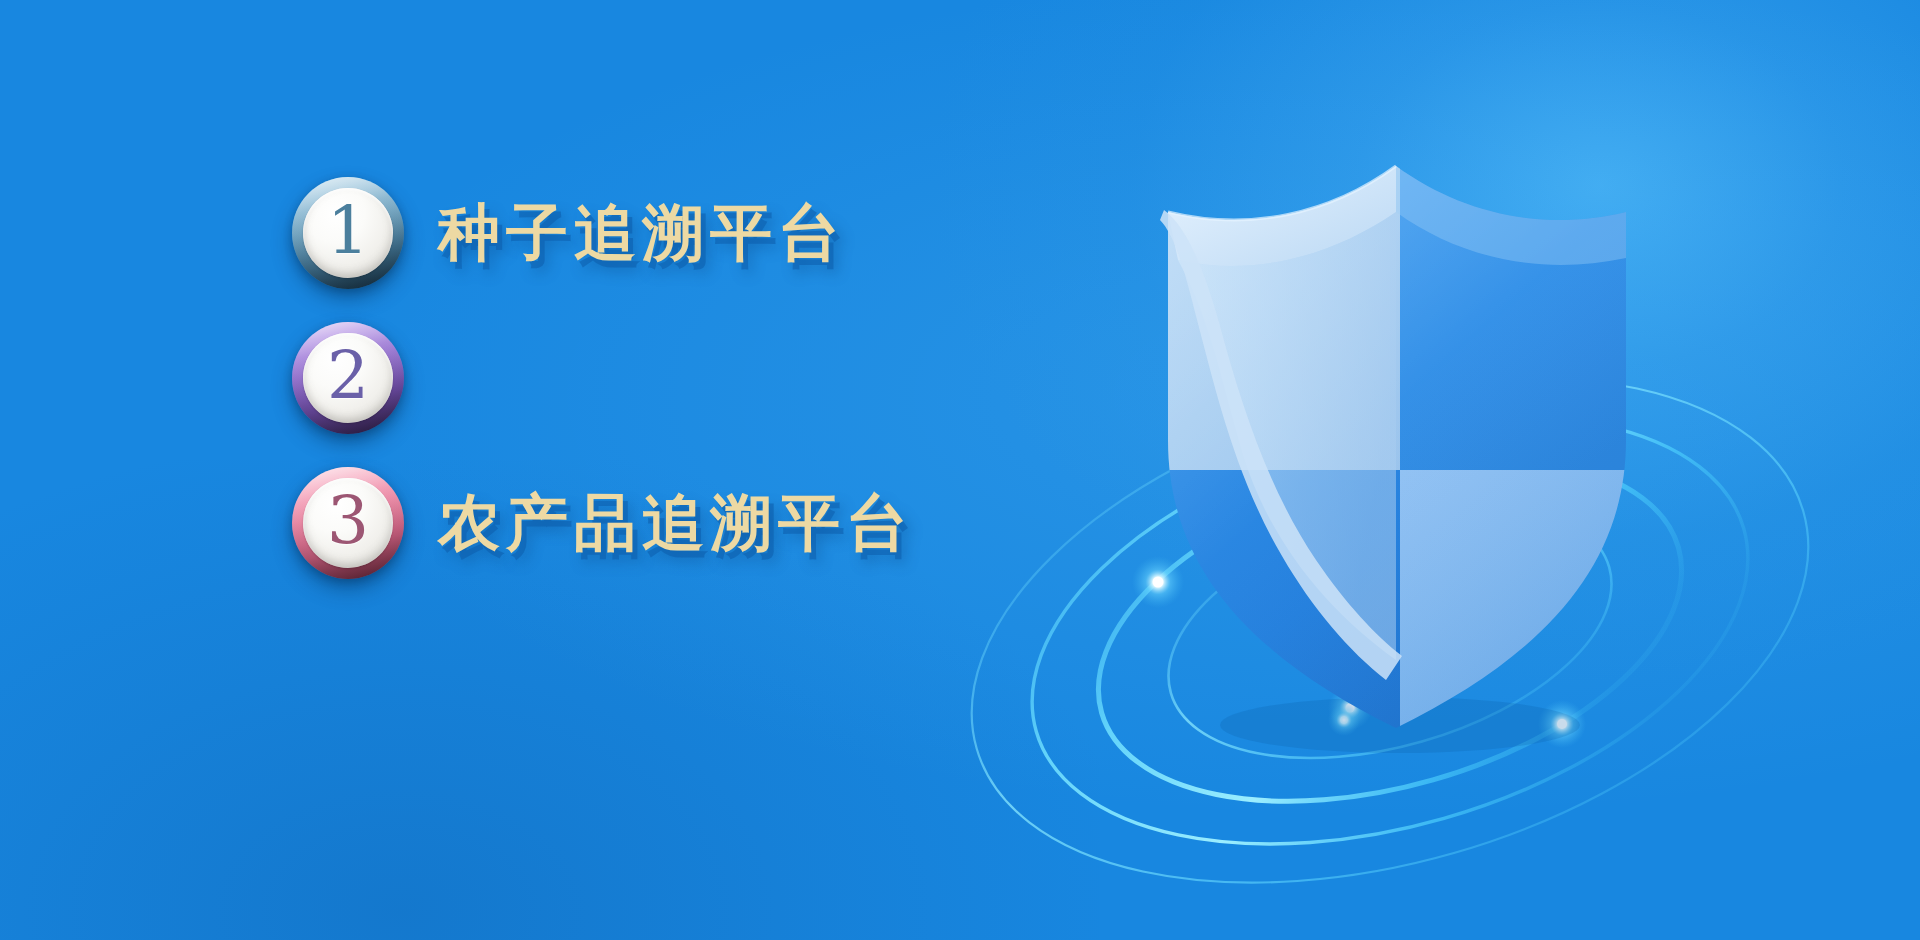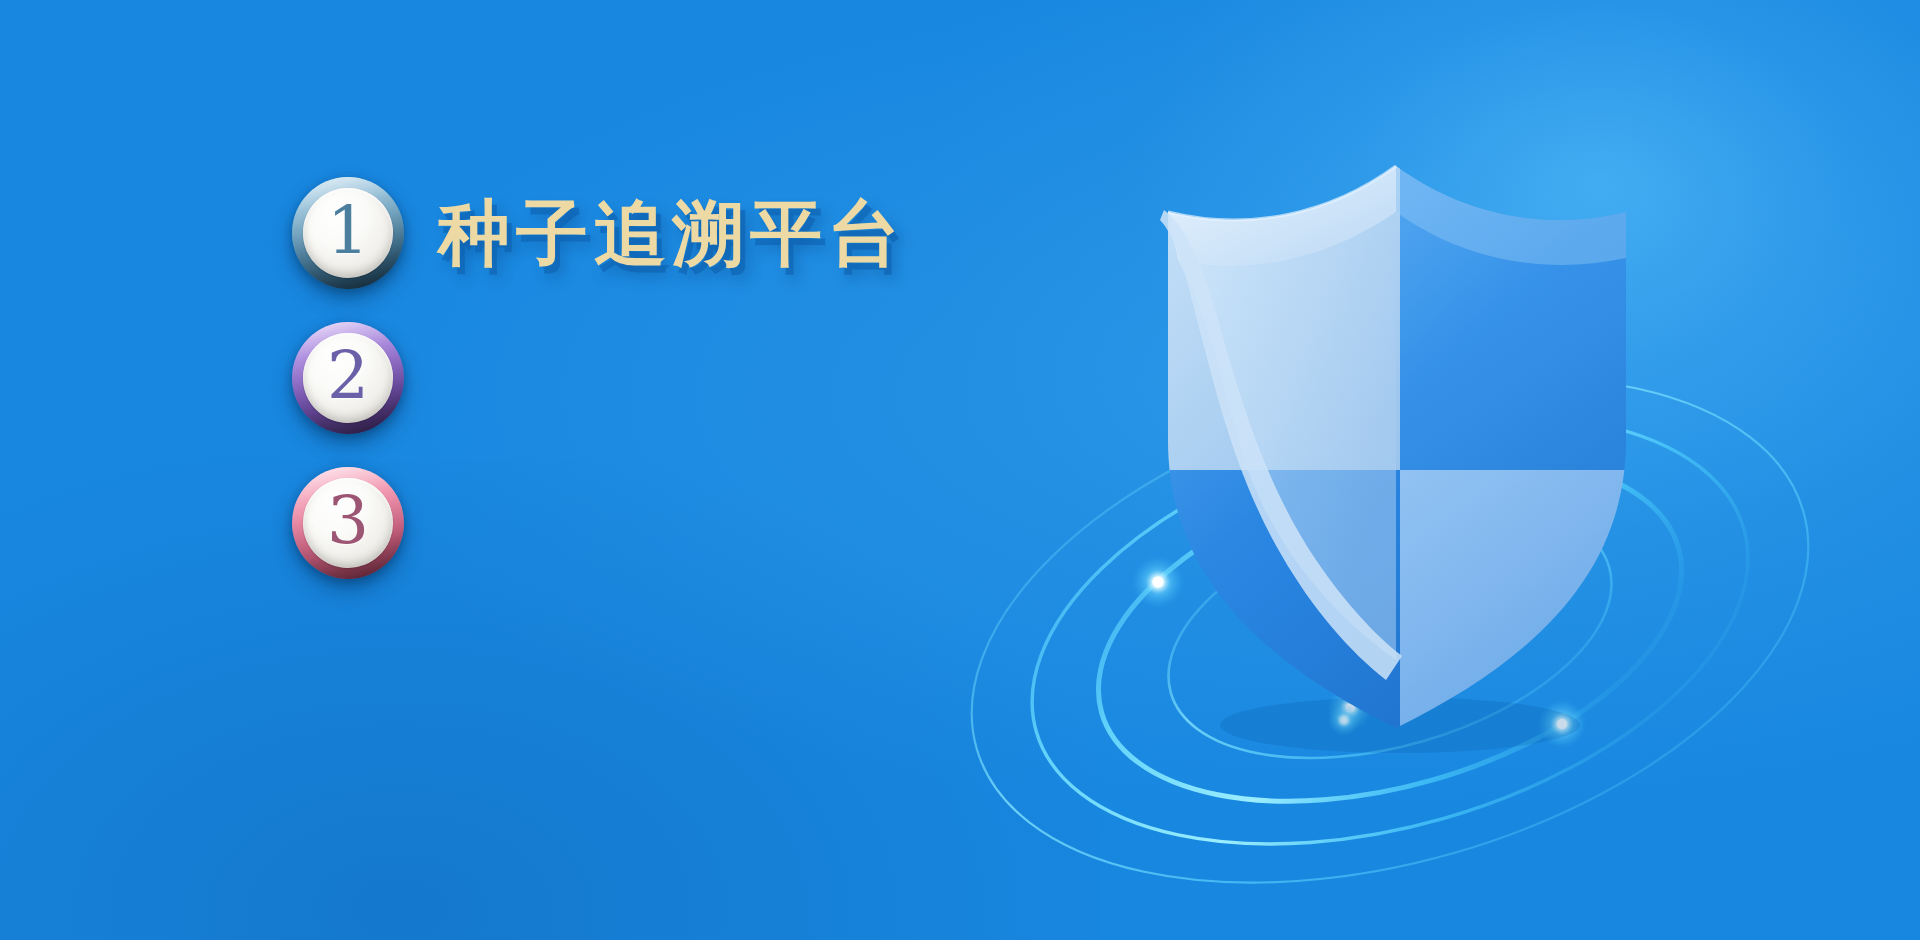--- a/index.html
+++ b/index.html
@@ -168,21 +168,21 @@
   .badge-3 .ring {
     background: linear-gradient(165deg,
       #ffd9e3 0%, #f7adc2 17%, #ec86a3 40%,
       #c65d7d 68%, #8c3a52 88%, #5b2334 100%);
   }
   .badge-3 .num { color: #9c5673; }
 
   
   .label {
     margin-left: 34px;
-    font-size: 72px;
+    font-size: 62px;
     line-height: 1;
     font-weight: 700;
     color: #edd9a3;
     letter-spacing: 6px;
     white-space: nowrap;
     text-shadow:
        5px 7px 0 rgba(12,93,172,0.55),
        8px 11px 14px rgba(8,70,135,0.45);
   }
   .label.row1 { }
@@ -353,17 +353,18 @@
         <span class="num">2</span>
       </div>
     </div>
 
     <div class="row">
       <div class="badge badge-3">
         <span class="ring"></span>
         <span class="inner"></span>
         <span class="num">3</span>
       </div>
+      <div class="label row3">农产品追溯平台</div>
     </div>
 
   </div>
 
 </div>
 
 </body></html>

